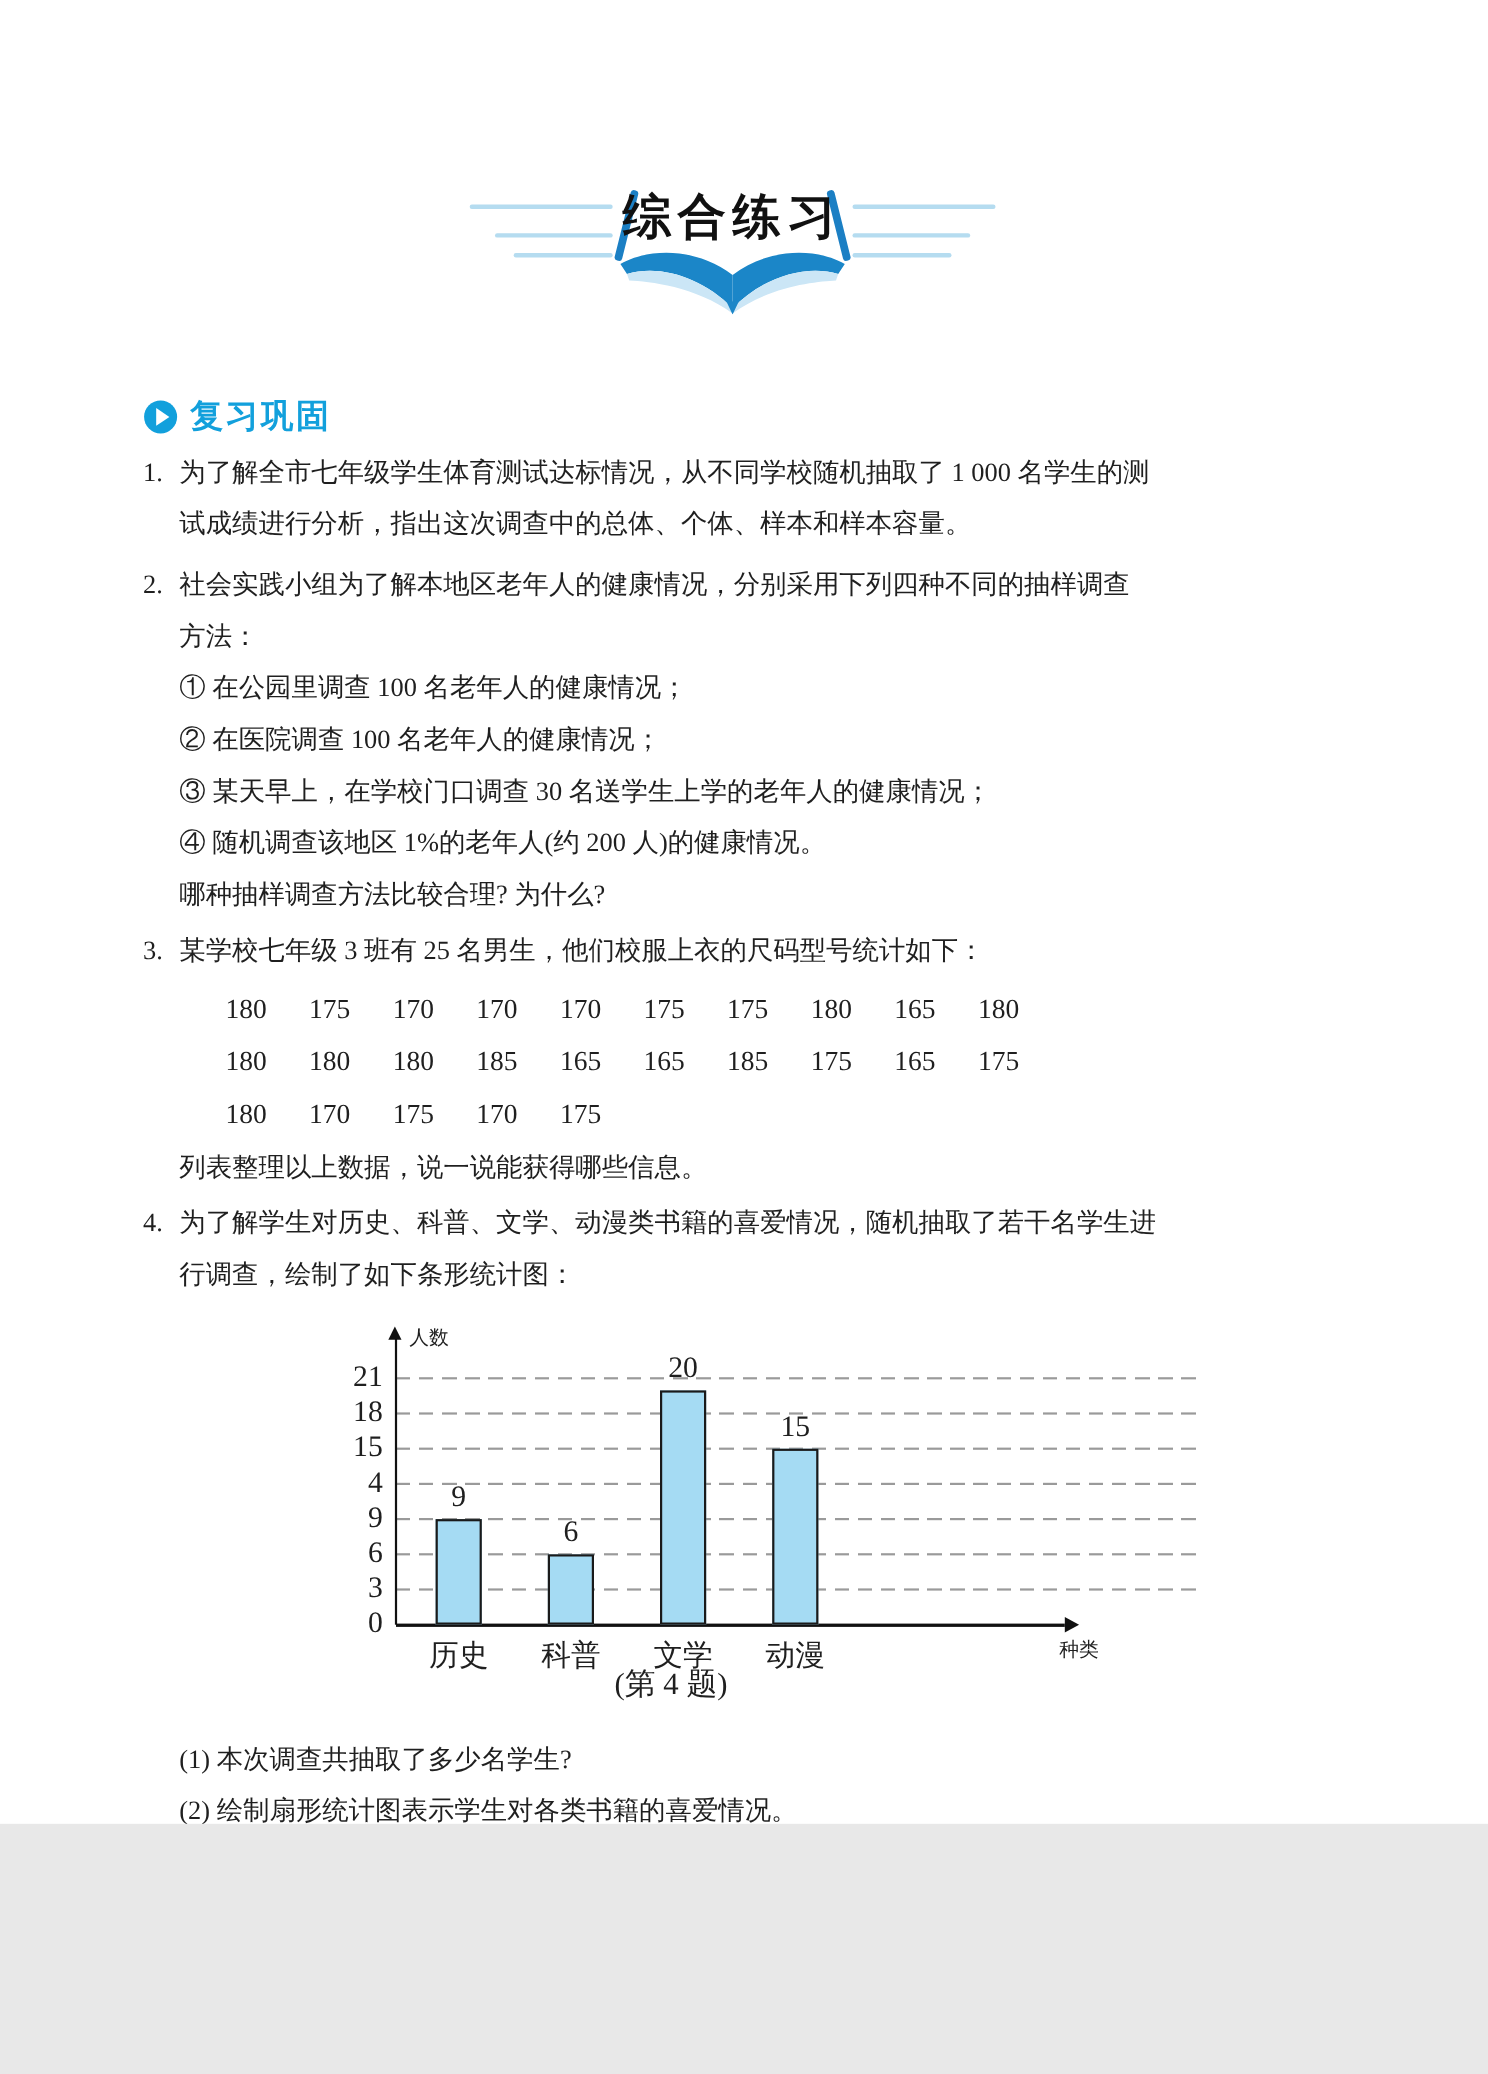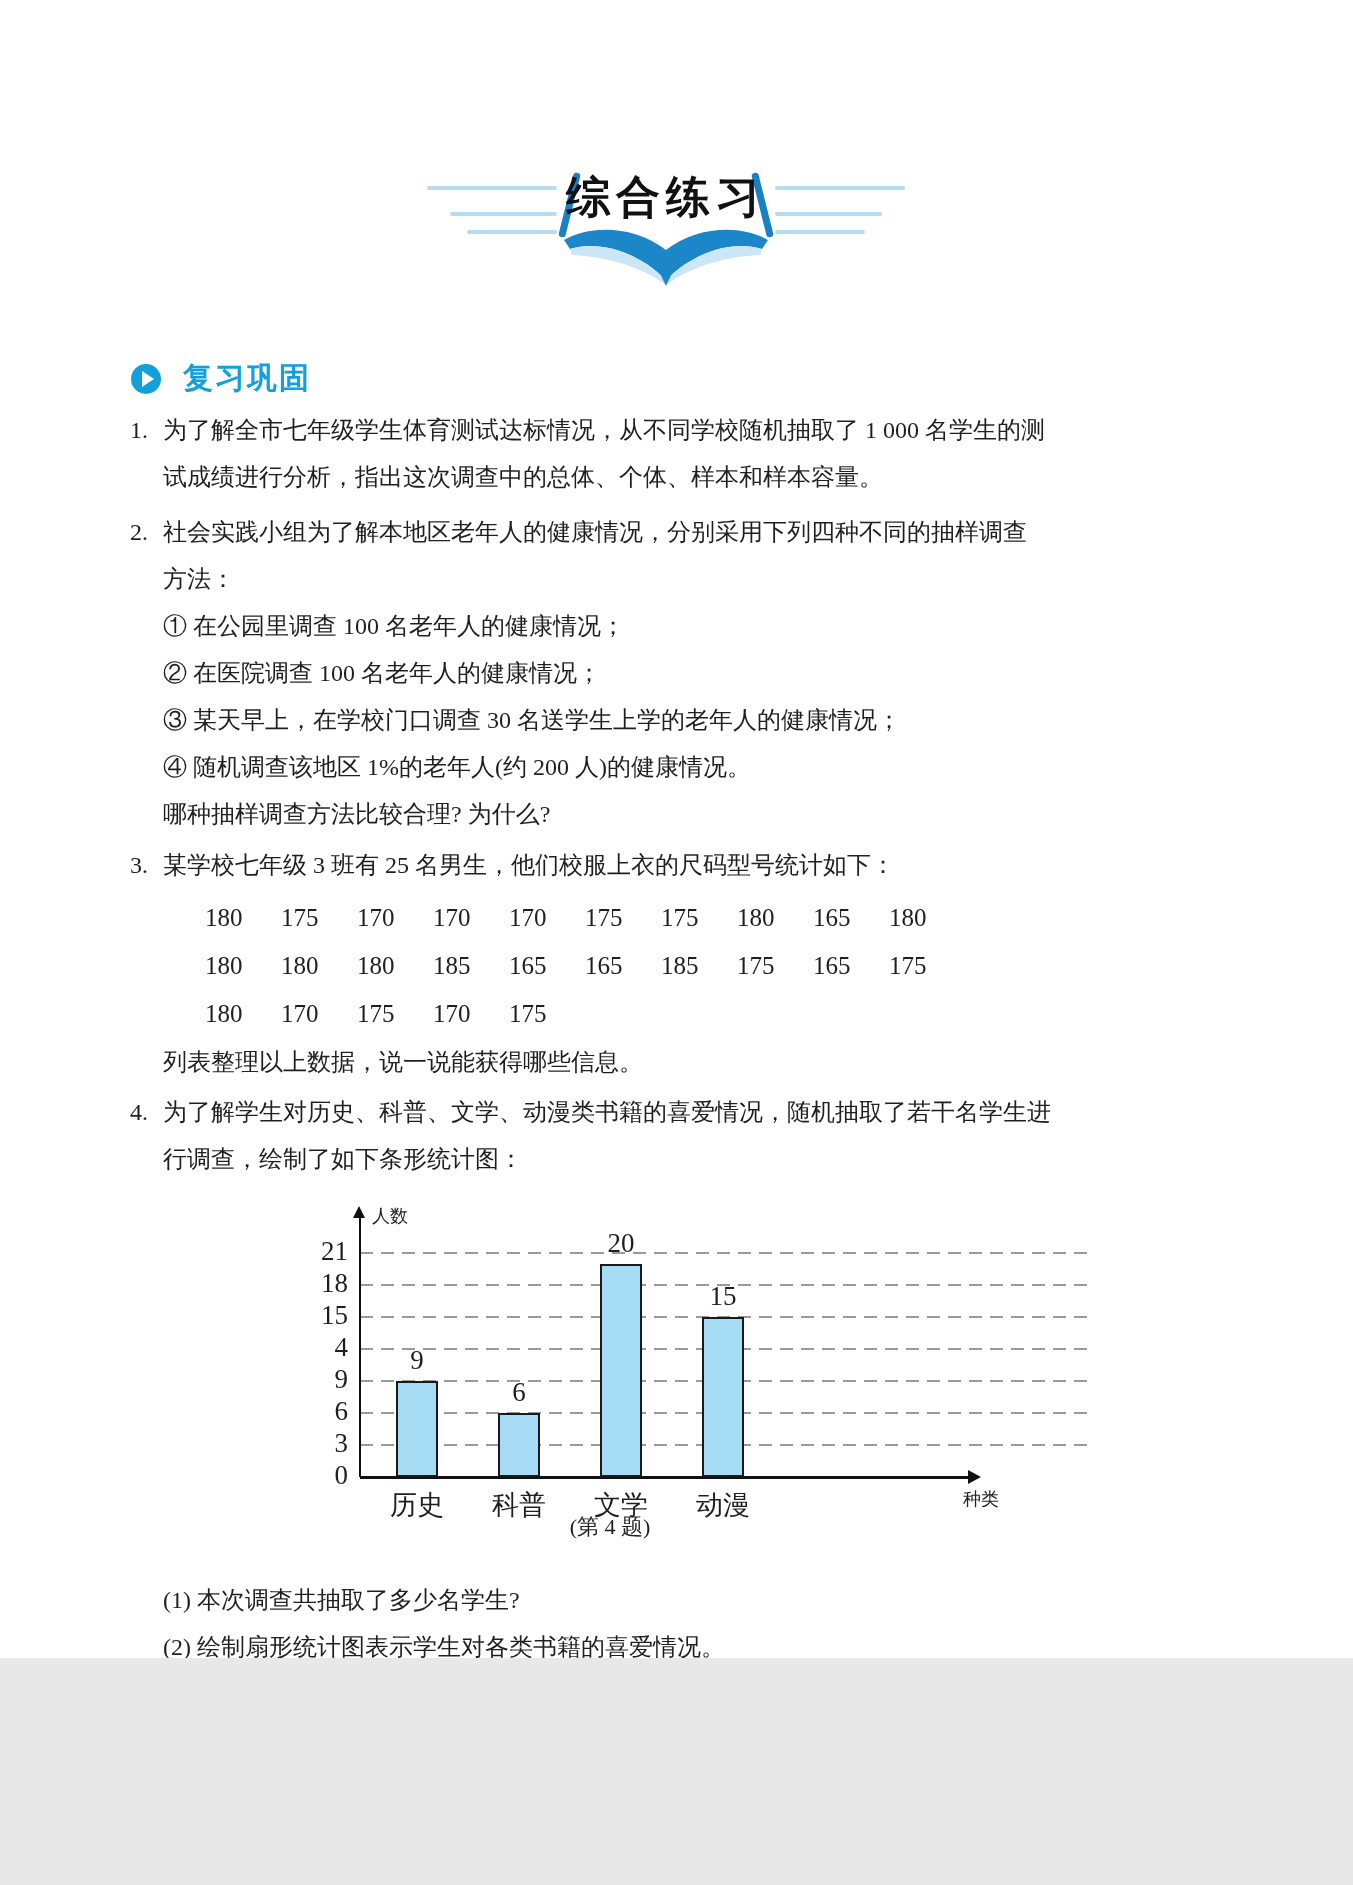--- a/index.html
+++ b/index.html
@@ -13,21 +13,21 @@
   
   .hdr-title{
     position:absolute; left:540px; top:168px; width:252px;
     text-align:center; font-size:44px; font-weight:bold; color:#111;
     letter-spacing:6px; white-space:nowrap;
   }
   .speed-line{position:absolute; height:4px; border-radius:2px; background:#B5DCF0;}
   .slant-stroke{position:absolute; width:7px; height:66px; background:#1B7FC4; border-radius:3px;}
   .book-svg{position:absolute; left:560px; top:224px;}
   
-  .section-head{position:absolute; left:131px; top:358px; display:flex; align-items:center;gap:10px;}
+  .section-head{position:absolute; left:131px; top:358px; display:flex; align-items:center;}
   .play-icon{position:relative; width:30px; height:30px; border-radius:50%; background:#12A0DC; display:inline-block;}
   .play-tri{position:absolute; left:11px; top:7px; width:0; height:0;
     border-left:12px solid #ffffff; border-top:8px solid transparent; border-bottom:8px solid transparent;}
   .section-label{margin-left:12px; font-family:"Liberation Sans","DejaVu Sans",sans-serif;
     font-weight:bold; font-size:30px; color:#12A0DC; letter-spacing:2px;}
   
   .pnum{position:absolute; left:130px; font-size:24px; height:47px; line-height:47px;}
   .pline{position:absolute; left:163px; font-size:24px; height:47px; line-height:47px; white-space:nowrap;}
   
   #size-table{position:absolute; left:205px; top:894px;}
@@ -38,21 +38,21 @@
   .c-abs{position:absolute;}
   .yaxis{width:2px; background:#111;}
   .yarrow{width:0;height:0;border-left:6px solid transparent;border-right:6px solid transparent;border-bottom:12px solid #111;}
   .xaxis{height:3px; background:#111;}
   .xarrow{width:0;height:0;border-top:7px solid transparent;border-bottom:7px solid transparent;border-left:13px solid #111;}
   .gridline{height:2px;background:repeating-linear-gradient(90deg,#9a9a9a 0 13px,transparent 13px 21px);}
   .ticklab{width:68px; text-align:right; font-size:27px;}
   .axlab{font-size:18px; white-space:nowrap;}
   .bar{box-sizing:border-box; border:2px solid #1a1a1a;}
   .vallab,.catlab{width:70px; text-align:center; font-size:27px;}
-  .chart-caption{position:absolute; left:280px; top:1512px; width:660px; text-align:center; font-size:22px;}
+  .chart-caption{position:absolute; left:280px; top:1512px; width:660px; text-align:center; font-size:28px;}
   
   .ft-arc{position:absolute; left:98px; top:1768px;}
   .ft-dot{position:absolute; left:116px; top:1760px; width:8px; height:8px; border-radius:50%; background:#1B7FC4;}
   .ft-page{position:absolute; left:112px; top:1774px; font-family:"Liberation Sans","DejaVu Sans",sans-serif; font-size:26px; color:#111;}
   .ft-subject{position:absolute; left:192px; top:1772px; font-size:28px; font-weight:bold; color:#000000; letter-spacing:8px; white-space:nowrap;}
   .ft-div{position:absolute; left:277px; top:1774px; width:2px; height:28px; background:#b0b0b0;}
   .ft-edition{position:absolute; left:293px; top:1776px; font-size:23px; color:#333; letter-spacing:3px; white-space:nowrap;}
   .ft-dash{position:absolute; left:130px; top:1810px; width:272px; height:2px;
     background:repeating-linear-gradient(90deg,#5FA8D8 0 6px,transparent 6px 11px);}
 </style>

